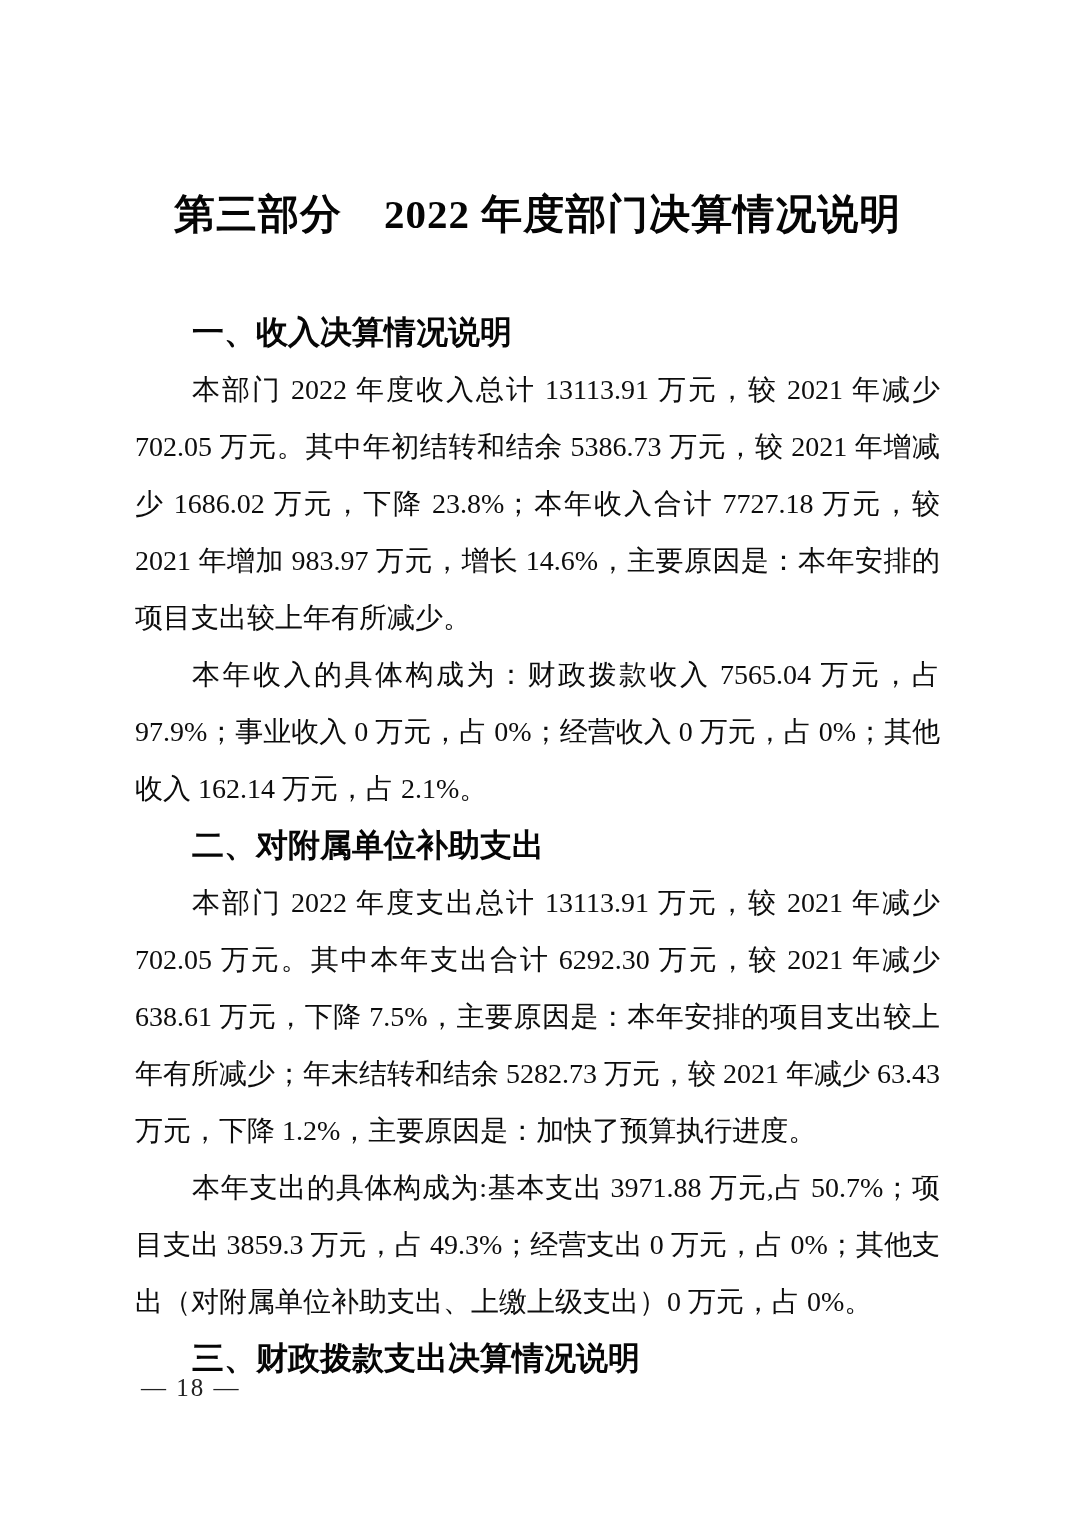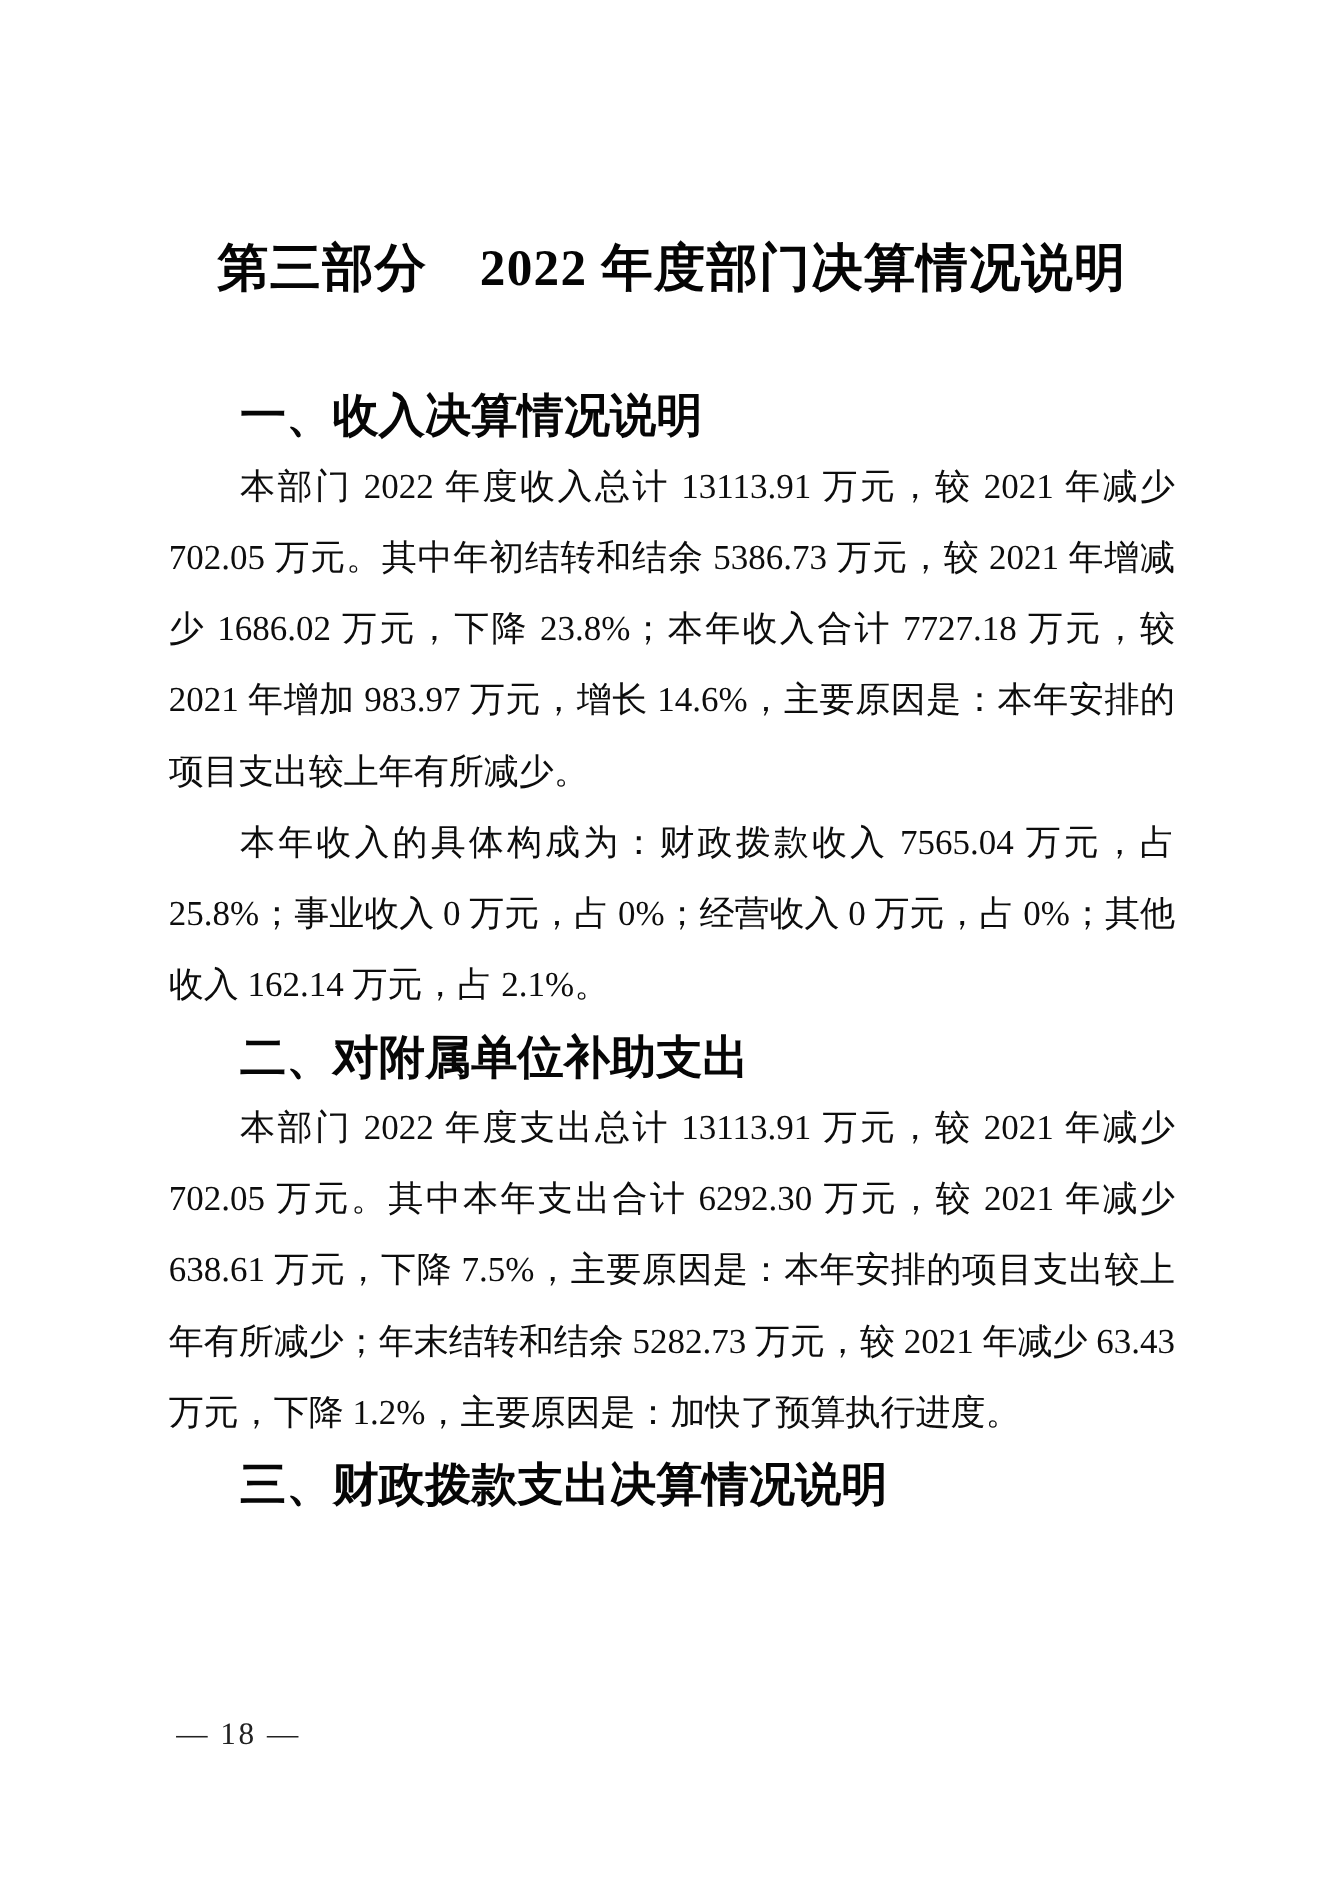--- a/index.html
+++ b/index.html
@@ -37,21 +37,21 @@
     margin-top: 62px;
     font-size: 28px;
     line-height: 57px;
     text-align: justify;
     color: #0d0d0d;
   }
 
   .section-heading {
     font-family: "Liberation Sans", "DejaVu Sans", sans-serif;
     font-weight: 700;
-    font-size: 37px;
+    font-size: 32px;
     line-height: 57px;
     text-indent: 57px;
     color: #060606;
   }
 
   .doc-paragraph {
     text-indent: 57px;
     font-family: "Liberation Serif", "DejaVu Serif", serif;
   }
 
@@ -73,26 +73,27 @@
   <div class="content">
 
     <h1 class="doc-title">第三部分　2022 年度部门决算情况说明</h1>
 
     <div class="doc-body">
 
       <h2 class="section-heading">一、收入决算情况说明</h2>
 
       <p class="doc-paragraph">本部门 2022 年度收入总计 13113.91 万元，较 2021 年减少 702.05 万元。其中年初结转和结余 5386.73 万元，较 2021 年增减少 1686.02 万元，下降 23.8%；本年收入合计 7727.18 万元，较 2021 年增加 983.97 万元，增长 14.6%，主要原因是：本年安排的项目支出较上年有所减少。</p>
 
-      <p class="doc-paragraph">本年收入的具体构成为：财政拨款收入 7565.04 万元，占 25.8%；事业收入 0 万元，占 0%；经营收入 0 万元，占 0%；其他收入 162.14 万元，占 2.1%。</p>
+      <p class="doc-paragraph">本年收入的具体构成为：财政拨款收入 7565.04 万元，占 97.9%；事业收入 0 万元，占 0%；经营收入 0 万元，占 0%；其他收入 162.14 万元，占 2.1%。</p>
 
       <h2 class="section-heading">二、对附属单位补助支出</h2>
 
       <p class="doc-paragraph">本部门 2022 年度支出总计 13113.91 万元，较 2021 年减少 702.05 万元。其中本年支出合计 6292.30 万元，较 2021 年减少 638.61 万元，下降 7.5%，主要原因是：本年安排的项目支出较上年有所减少；年末结转和结余 5282.73 万元，较 2021 年减少 63.43 万元，下降 1.2%，主要原因是：加快了预算执行进度。</p>
 
+      <p class="doc-paragraph">本年支出的具体构成为:基本支出 3971.88 万元,占 50.7%；项目支出 3859.3 万元，占 49.3%；经营支出 0 万元，占 0%；其他支出（对附属单位补助支出、上缴上级支出）0 万元，占 0%。</p>
 
       <h2 class="section-heading">三、财政拨款支出决算情况说明</h2>
 
     </div>
   </div>
 
   <div class="page-footer">— 18 —</div>
 </div>
 
 </body></html>

